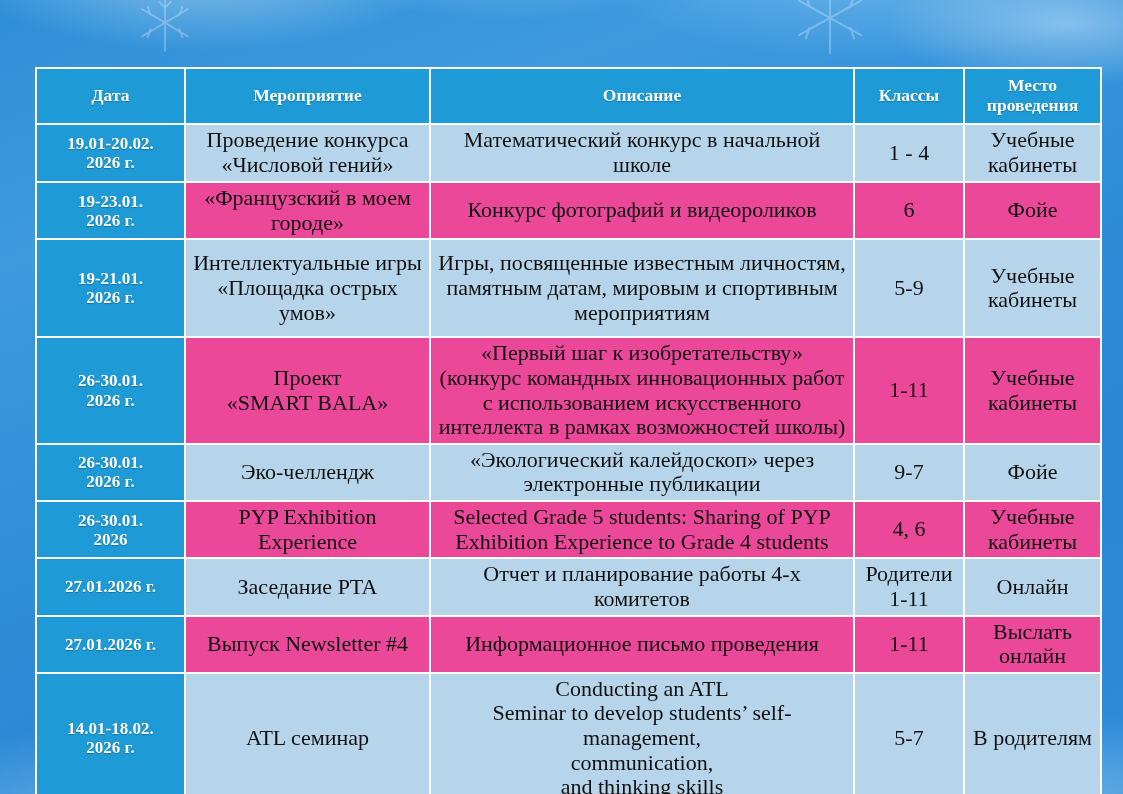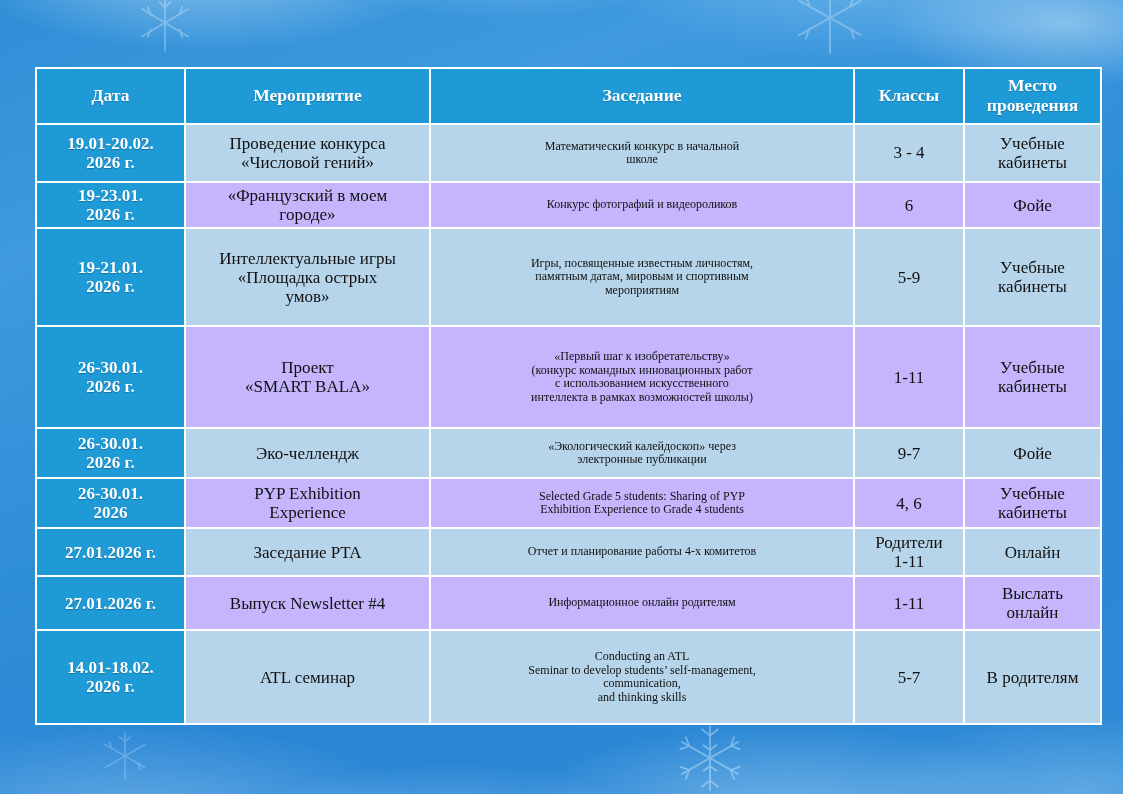--- a/index.html
+++ b/index.html
@@ -79,26 +79,26 @@
     text-shadow: 0 1px 1px rgba(0,0,0,.22);
   }
   td.date {
     background: #1e9ad6;
     color: #ffffff;
     font-weight: bold;
     font-size: 17px;
     text-shadow: 0 1px 1px rgba(0,0,0,.25);
   }
   tbody tr.odd td.cell { background: #b6d5ea; }
-  tbody tr.even td.cell { background: #c4b5fd; }
+  tbody tr.even td.cell { background: #ec4899; }
   td.cell {
     color: #111111;
-    font-size: 17px;
-  }
-  td.desc { font-size: 12px; }
+    font-size: 22px;
+  }
+  td.desc { font-size: 22px; }
 
   
   col.c-date  { width: 147px; }
   col.c-event { width: 243px; }
   col.c-desc  { width: 422px; }
   col.c-grade { width: 108px; }
   col.c-place { width: 135px; }
 </style>
 </head>
 <body>
@@ -188,31 +188,31 @@
         <col class="c-date">
           <col class="c-event">
           <col class="c-desc">
           <col class="c-grade">
           <col class="c-place">
       </colgroup>
       <thead>
         <tr>
           <th>Дата</th>
           <th>Мероприятие</th>
-          <th>Заседание</th>
+          <th>Описание</th>
           <th>Классы</th>
           <th>Место<br>проведения</th>
         </tr>
       </thead>
       <tbody id="plan-body">
           <tr class="odd" style="height: 56px;">
             <td class="date">19.01-20.02.<br>2026 г.</td>
             <td class="cell">Проведение конкурса<br>«Числовой гений»</td>
             <td class="cell desc">Математический конкурс в начальной<br>школе</td>
-            <td class="cell">3 - 4</td>
+            <td class="cell">1 - 4</td>
             <td class="cell">Учебные<br>кабинеты</td>
           </tr>
           <tr class="even" style="height: 38px;">
             <td class="date">19-23.01.<br>2026 г.</td>
             <td class="cell">«Французский в моем<br>городе»</td>
             <td class="cell desc">Конкурс фотографий и видеороликов</td>
             <td class="cell">6</td>
             <td class="cell">Фойе</td>
           </tr>
           <tr class="odd" style="height: 96px;">
@@ -246,21 +246,21 @@
           <tr class="odd" style="height: 46px;">
             <td class="date">27.01.2026 г.</td>
             <td class="cell">Заседание PTA</td>
             <td class="cell desc">Отчет и планирование работы 4-х комитетов</td>
             <td class="cell">Родители<br>1-11</td>
             <td class="cell">Онлайн</td>
           </tr>
           <tr class="even" style="height: 52px;">
             <td class="date">27.01.2026 г.</td>
             <td class="cell">Выпуск Newsletter #4</td>
-            <td class="cell desc">Информационное онлайн родителям</td>
+            <td class="cell desc">Информационное письмо проведения</td>
             <td class="cell">1-11</td>
             <td class="cell">Выслать<br>онлайн</td>
           </tr>
           <tr class="odd" style="height: 92px;">
             <td class="date">14.01-18.02.<br>2026 г.</td>
             <td class="cell">ATL семинар</td>
             <td class="cell desc">Conducting an ATL<br>Seminar to develop students’ self-management,<br>communication,<br>and thinking skills</td>
             <td class="cell">5-7</td>
             <td class="cell">В родителям</td>
           </tr>

